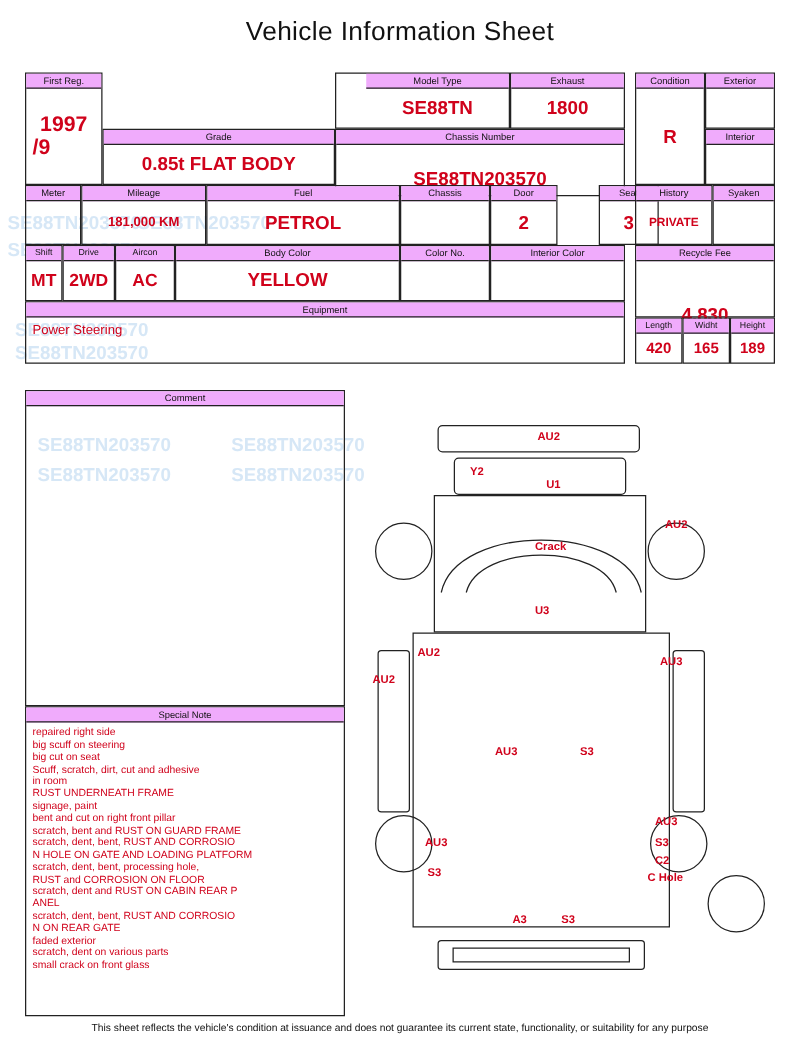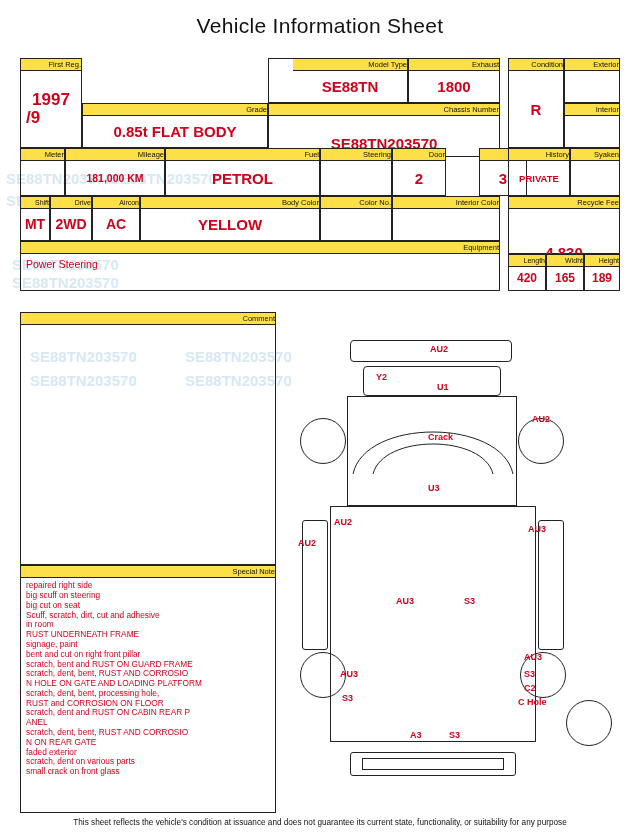--- a/index.html
+++ b/index.html
@@ -11,22 +11,22 @@
     position:relative;
     overflow:hidden;
   }
   .sheet{position:absolute;left:0;top:0;width:640px;height:835px;}
   .title{
     position:absolute;left:0;top:14px;width:640px;text-align:center;
     font-size:21px;color:#111;letter-spacing:.3px;
   }
   .cell{position:absolute;box-sizing:border-box;border:1px solid #222;
         display:flex;flex-direction:column;}
-  .cell .hdr{font-size:7.5px;text-align:right;border-bottom:1px solid #222;
-        padding:2px 0 1px;color:#111;background:#fde047;line-height:1.1;}
+  .cell .hdr{font-size:7.5px;text-align:center;border-bottom:1px solid #222;
+        padding:2px 0 1px;color:#111;background:#f0abfc;line-height:1.1;}
   .cell .bdy{flex:1;display:flex;align-items:center;justify-content:center;
         color:#d0021b;font-weight:bold;}
 
   
   .wm{position:absolute;color:#cfe3f5;font-weight:bold;font-size:15px;
       opacity:.85;white-space:nowrap;pointer-events:none;}
   .notes{font-size:8.3px;color:#d0021b;line-height:1.18;padding:3px 4px 0 5px;}
   .notes div{white-space:nowrap;}
 
   .diaglabel{position:absolute;color:#d0021b;font-size:9px;font-weight:bold;}
@@ -104,21 +104,21 @@
   </div>
   <div class="cell" style="left:65px;top:148px;width:100px;height:48px;">
     <div class="hdr">Mileage</div>
     <div class="bdy" style="font-size:10.5px;">181,000 KM</div>
   </div>
   <div class="cell" style="left:165px;top:148px;width:155px;height:48px;">
     <div class="hdr">Fuel</div>
     <div class="bdy" style="font-size:15px;">PETROL</div>
   </div>
   <div class="cell" style="left:320px;top:148px;width:72px;height:48px;">
-    <div class="hdr">Steering</div>
+    <div class="hdr">Chassis</div>
     <div class="bdy" style="font-size:12px;"></div>
   </div>
   <div class="cell" style="left:392px;top:148px;width:54px;height:48px;">
     <div class="hdr">Door</div>
     <div class="bdy" style="font-size:15px;">2</div>
   </div>
   <div class="cell" style="left:446px;top:148px;width:48px;height:48px;margin-left:33px;">
     <div class="hdr">Seat</div>
     <div class="bdy" style="font-size:15px;">3</div>
   </div>

